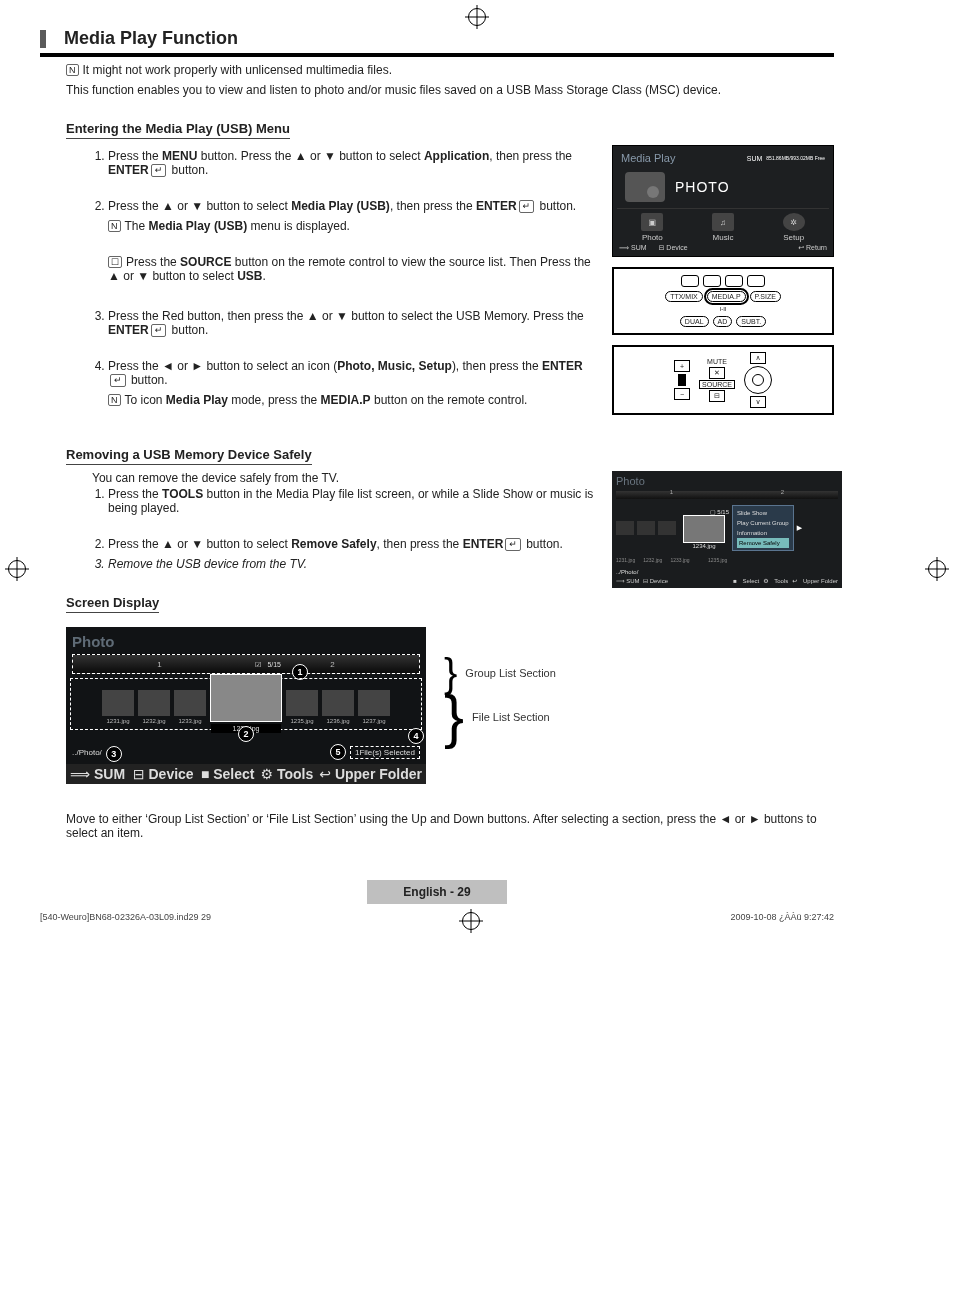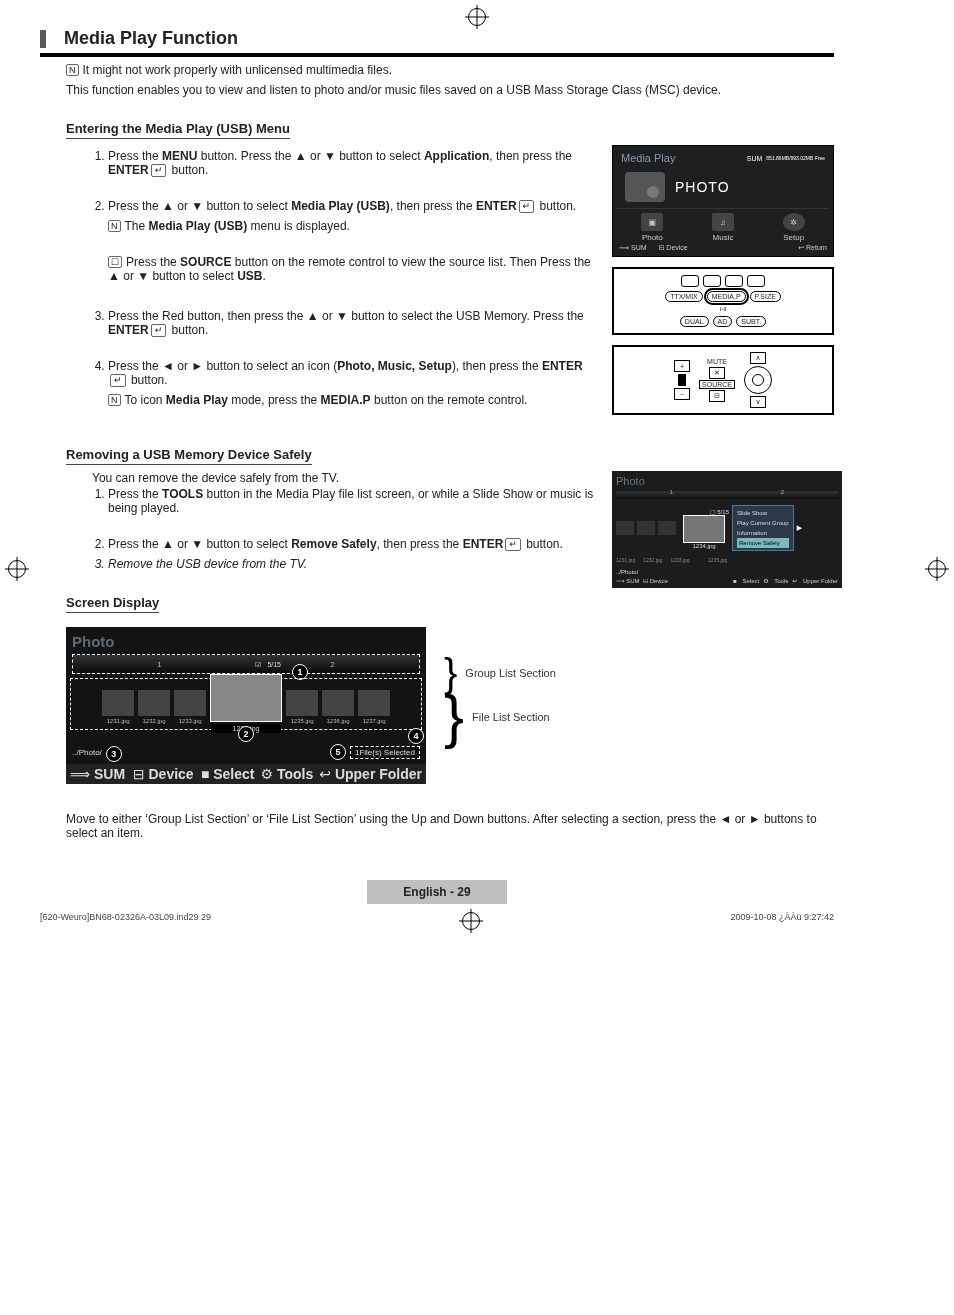--- a/index.html
+++ b/index.html
@@ -454,16 +454,16 @@
   </div>
 
   <p class="move-note">Move to either ‘Group List Section’ or ‘File List Section’ using the Up and Down buttons. After selecting a section, press the ◄ or ► buttons to select an item.</p>
 </div>
 
 <div class="page-footer">
   <span class="pill">English - 29</span>
 </div>
 
 <div class="doc-foot">
-  <span>[620-Weuro]BN68-02326A-03L09.ind29   29</span>
+  <span>[540-Weuro]BN68-02326A-03L09.ind29   29</span>
   <span class="reg-bottom"><span class="registration" style="display:inline-block;"></span></span>
   <span>2009-10-08   ¿ÀÀü 9:27:42</span>
 </div>
 
 </body></html>

